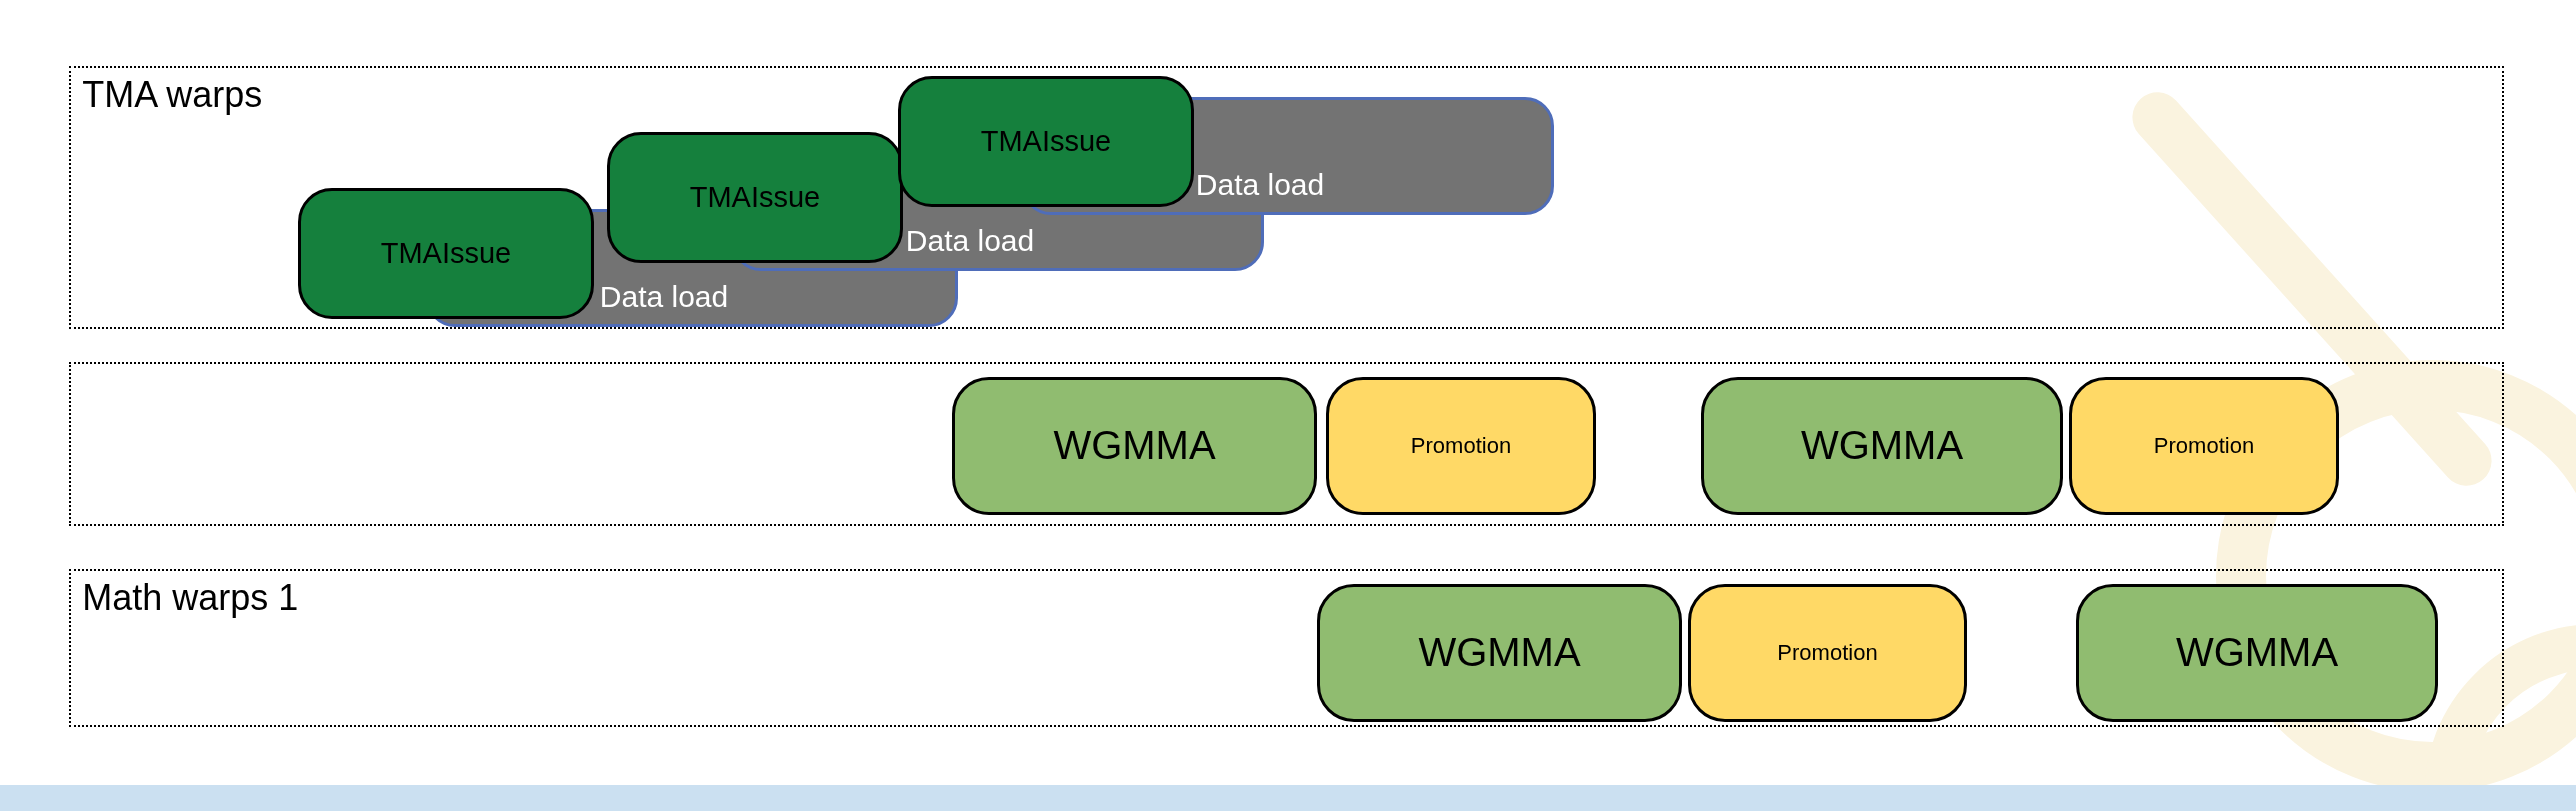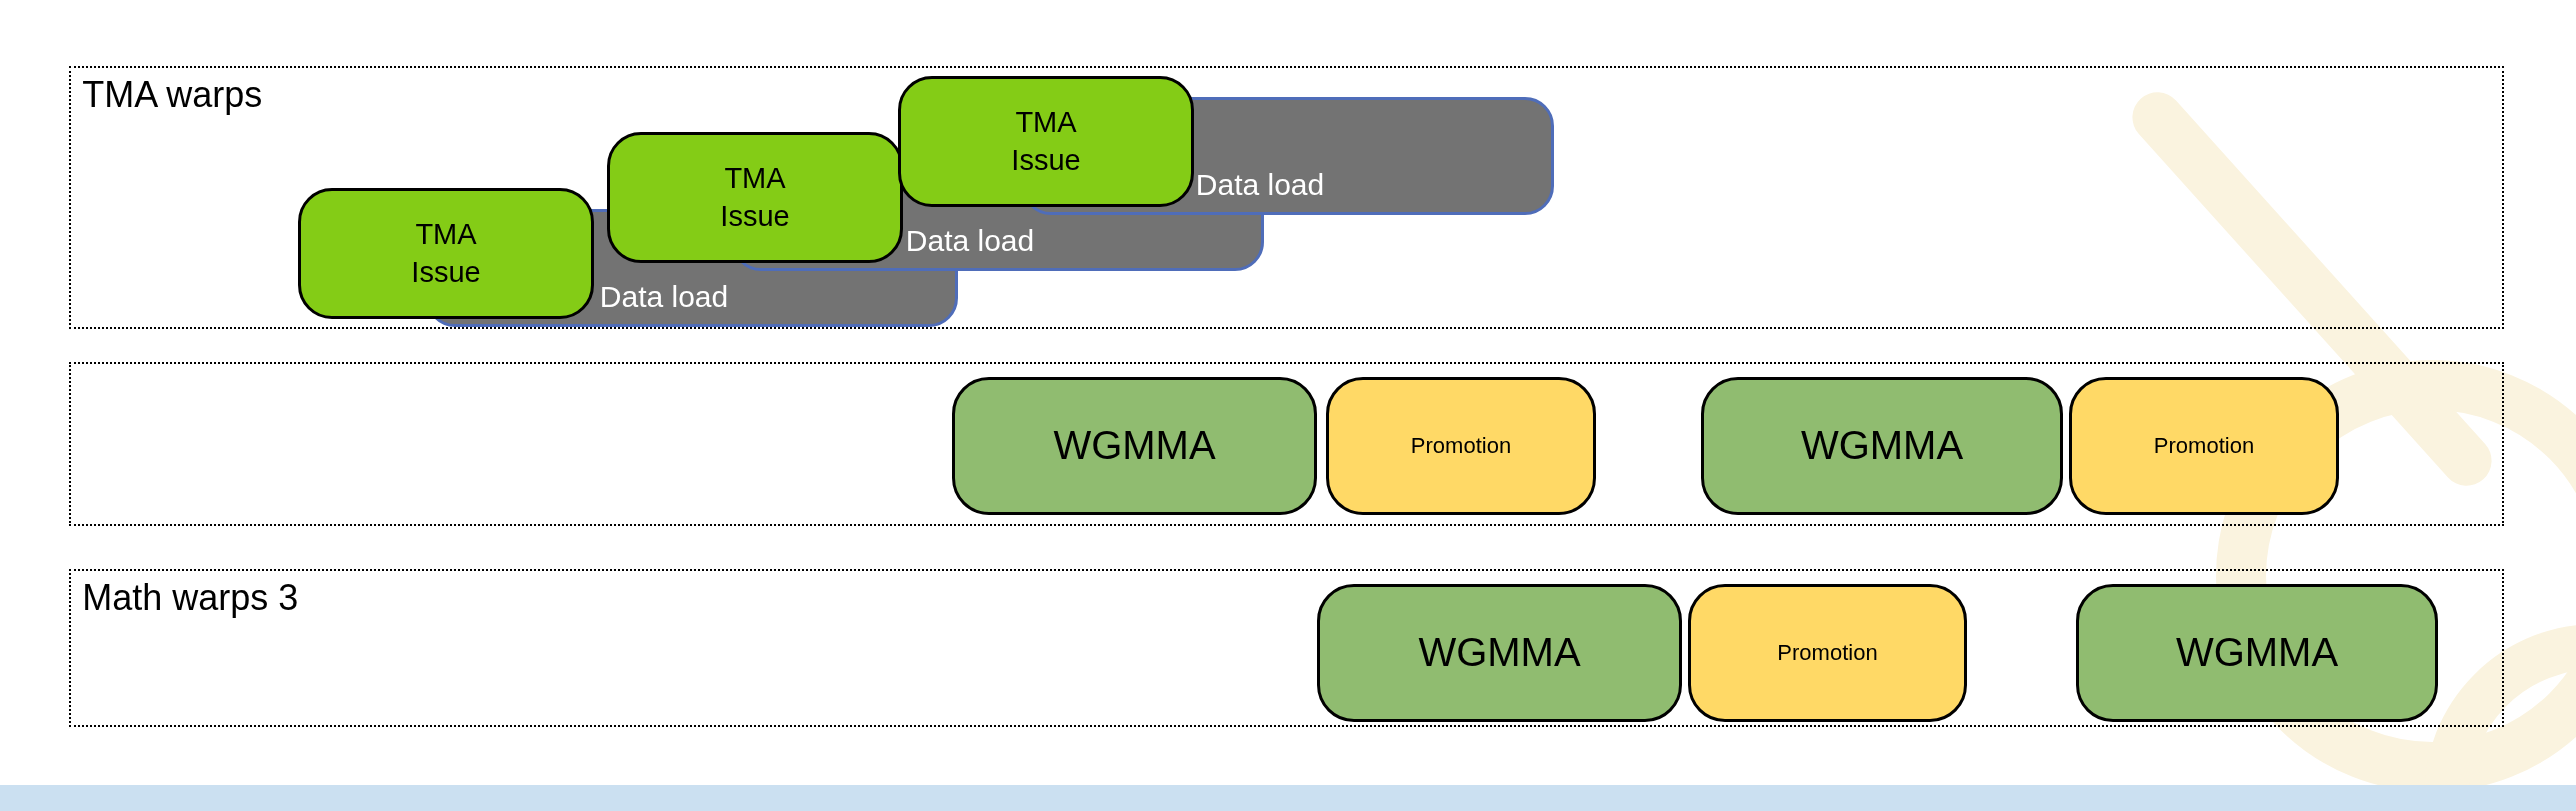--- a/index.html
+++ b/index.html
@@ -51,24 +51,24 @@
   
   .block {
     position: absolute;
     display: flex; align-items: center; justify-content: center;
     text-align: center; color: #000;
   }
 
   
   .gold {
     width: 296px; height: 131px;
-    background: #84cc16;
+    background: #15803d;
     border: 3.2px solid #000;
     border-radius: 34px;
-    flex-direction: column;
+    flex-direction: row;
     font-size: 29px; line-height: 1.3;
   }
   
   .blue {
     width: 532px; height: 118px;
     background: #737373;
     border: 3.2px solid #4f6db9;
     border-radius: 29px;
     align-items: flex-end; justify-content: center;
     padding: 0 56px 9.6px 0;
@@ -158,21 +158,21 @@
     </div>
     <div class="block green m0-g2">
       <span>WGMMA</span>
     </div>
     <div class="block prom m0-p2">
       <span>Promotion</span>
     </div>
   </div>
 
   <div class="lane lane-m1">
-    <div class="lane-label">Math warps 3</div>
+    <div class="lane-label">Math warps 1</div>
 
     <div class="block green m1-g1">
       <span>WGMMA</span>
     </div>
     <div class="block prom m1-p1">
       <span>Promotion</span>
     </div>
     <div class="block green m1-g2">
       <span>WGMMA</span>
     </div>

